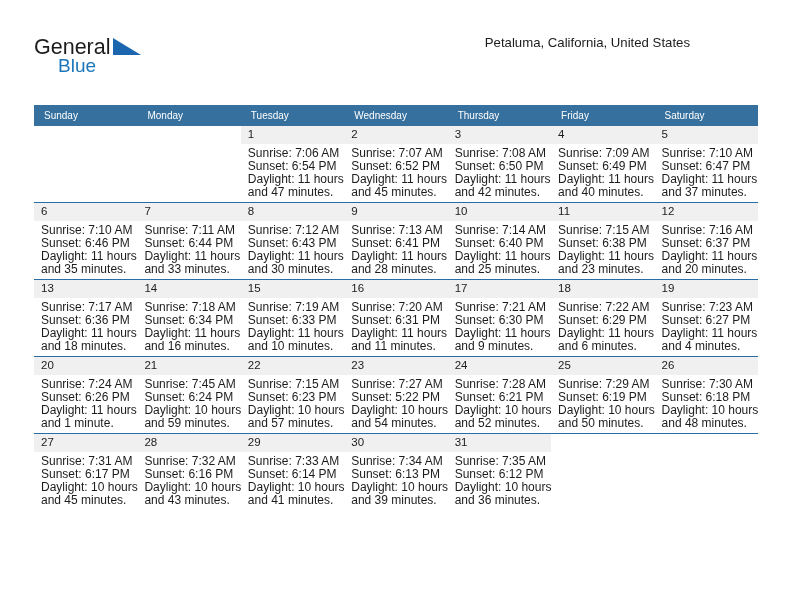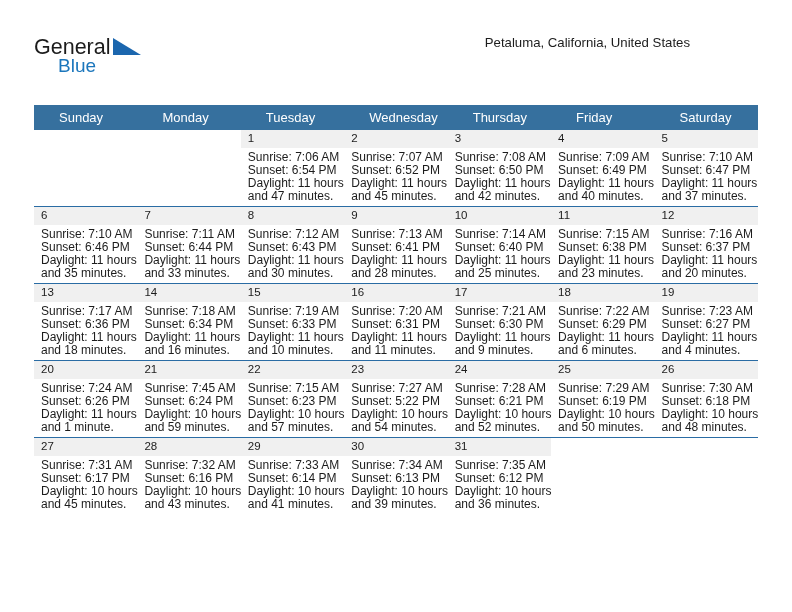--- a/index.html
+++ b/index.html
@@ -100,24 +100,24 @@
   }
 
   .cal-table {
     width: 724px;
     border-collapse: collapse;
     table-layout: fixed;
   }
   .cal-table th {
     background: #36709e;
     color: #ffffff;
-    font-size: 13px;
+    font-size: 10px;
     font-weight: 400;
     text-align: left;
-    padding: 5px 0 5px 25px;
+    padding: 5px 0 5px 10px;
     height: 11px;
     border: none;
   }
   .cal-table td {
     vertical-align: top;
     padding: 0;
     border: none;
     border-top: 1.4px solid #2a6ca4;
     height: 76px;
     width: 103.43px;

